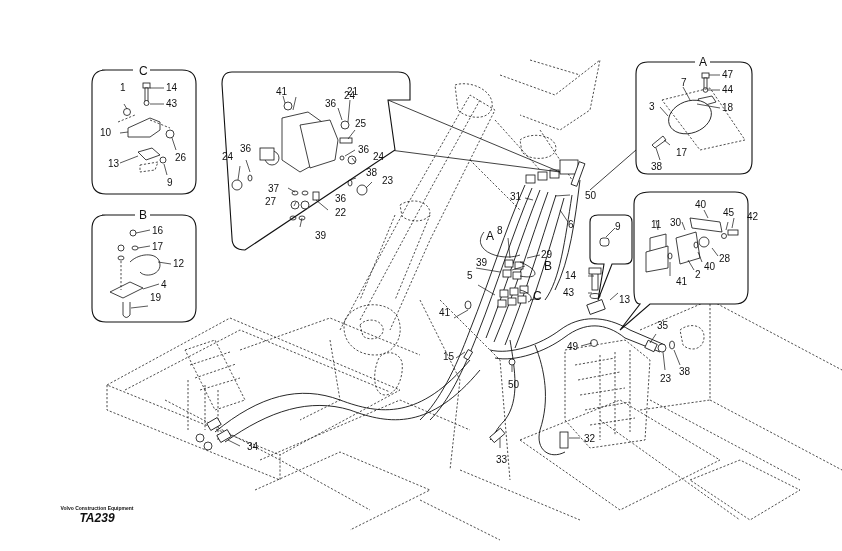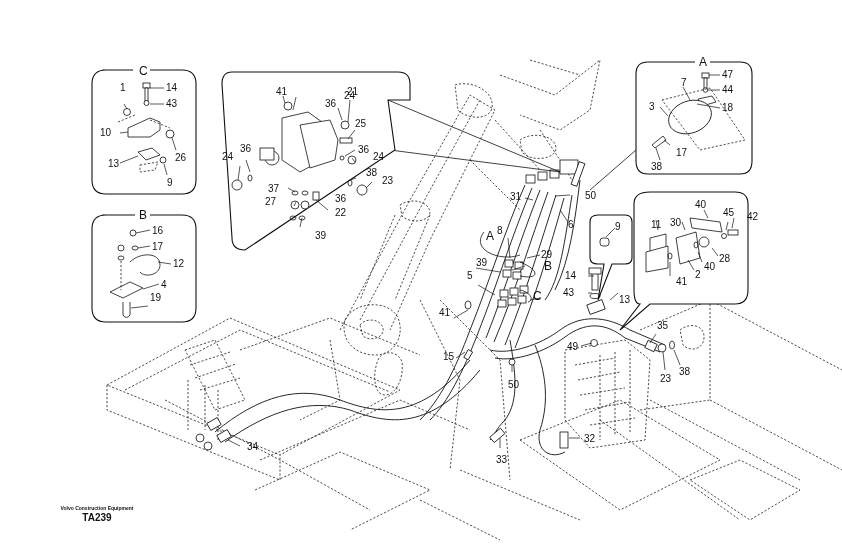--- a/index.html
+++ b/index.html
@@ -2,21 +2,21 @@
 <html><head>
 <meta charset="utf-8">
 <style>
   html,body{margin:0;padding:0;background:#ffffff;}
   body{width:842px;height:551px;overflow:hidden;position:relative;font-family:"Liberation Sans",sans-serif;color:#111;}
   #canvas{position:absolute;left:0;top:0;width:842px;height:551px;}
   .lbl{position:absolute;font-size:10px;line-height:10px;color:#111;white-space:nowrap;font-family:"Liberation Sans",sans-serif;}
   .big{font-size:12px;line-height:12px;}
   .footer{position:absolute;left:52px;top:505px;width:90px;text-align:center;color:#111;}
   .footer .brand{font-size:5px;line-height:6px;font-weight:bold;}
-  .footer .code{font-size:10px;line-height:12px;font-weight:bold;margin-top:1px;}
+  .footer .code{font-size:12px;line-height:12px;font-weight:bold;margin-top:1px;font-style:italic;}
   svg .thin{stroke:#111;stroke-width:0.8;fill:none;}
   svg .dash{stroke:#222;stroke-width:0.8;fill:none;stroke-dasharray:2.2 1.8;}
   svg .box{stroke:#111;stroke-width:1.1;fill:#fff;}
   svg .part{stroke:#111;stroke-width:0.8;fill:#fff;}
   svg .hose{stroke:#111;stroke-width:0.9;fill:none;}
   svg .lead{stroke:#111;stroke-width:0.7;fill:none;}
 </style>
 </head>
 <body>
 

